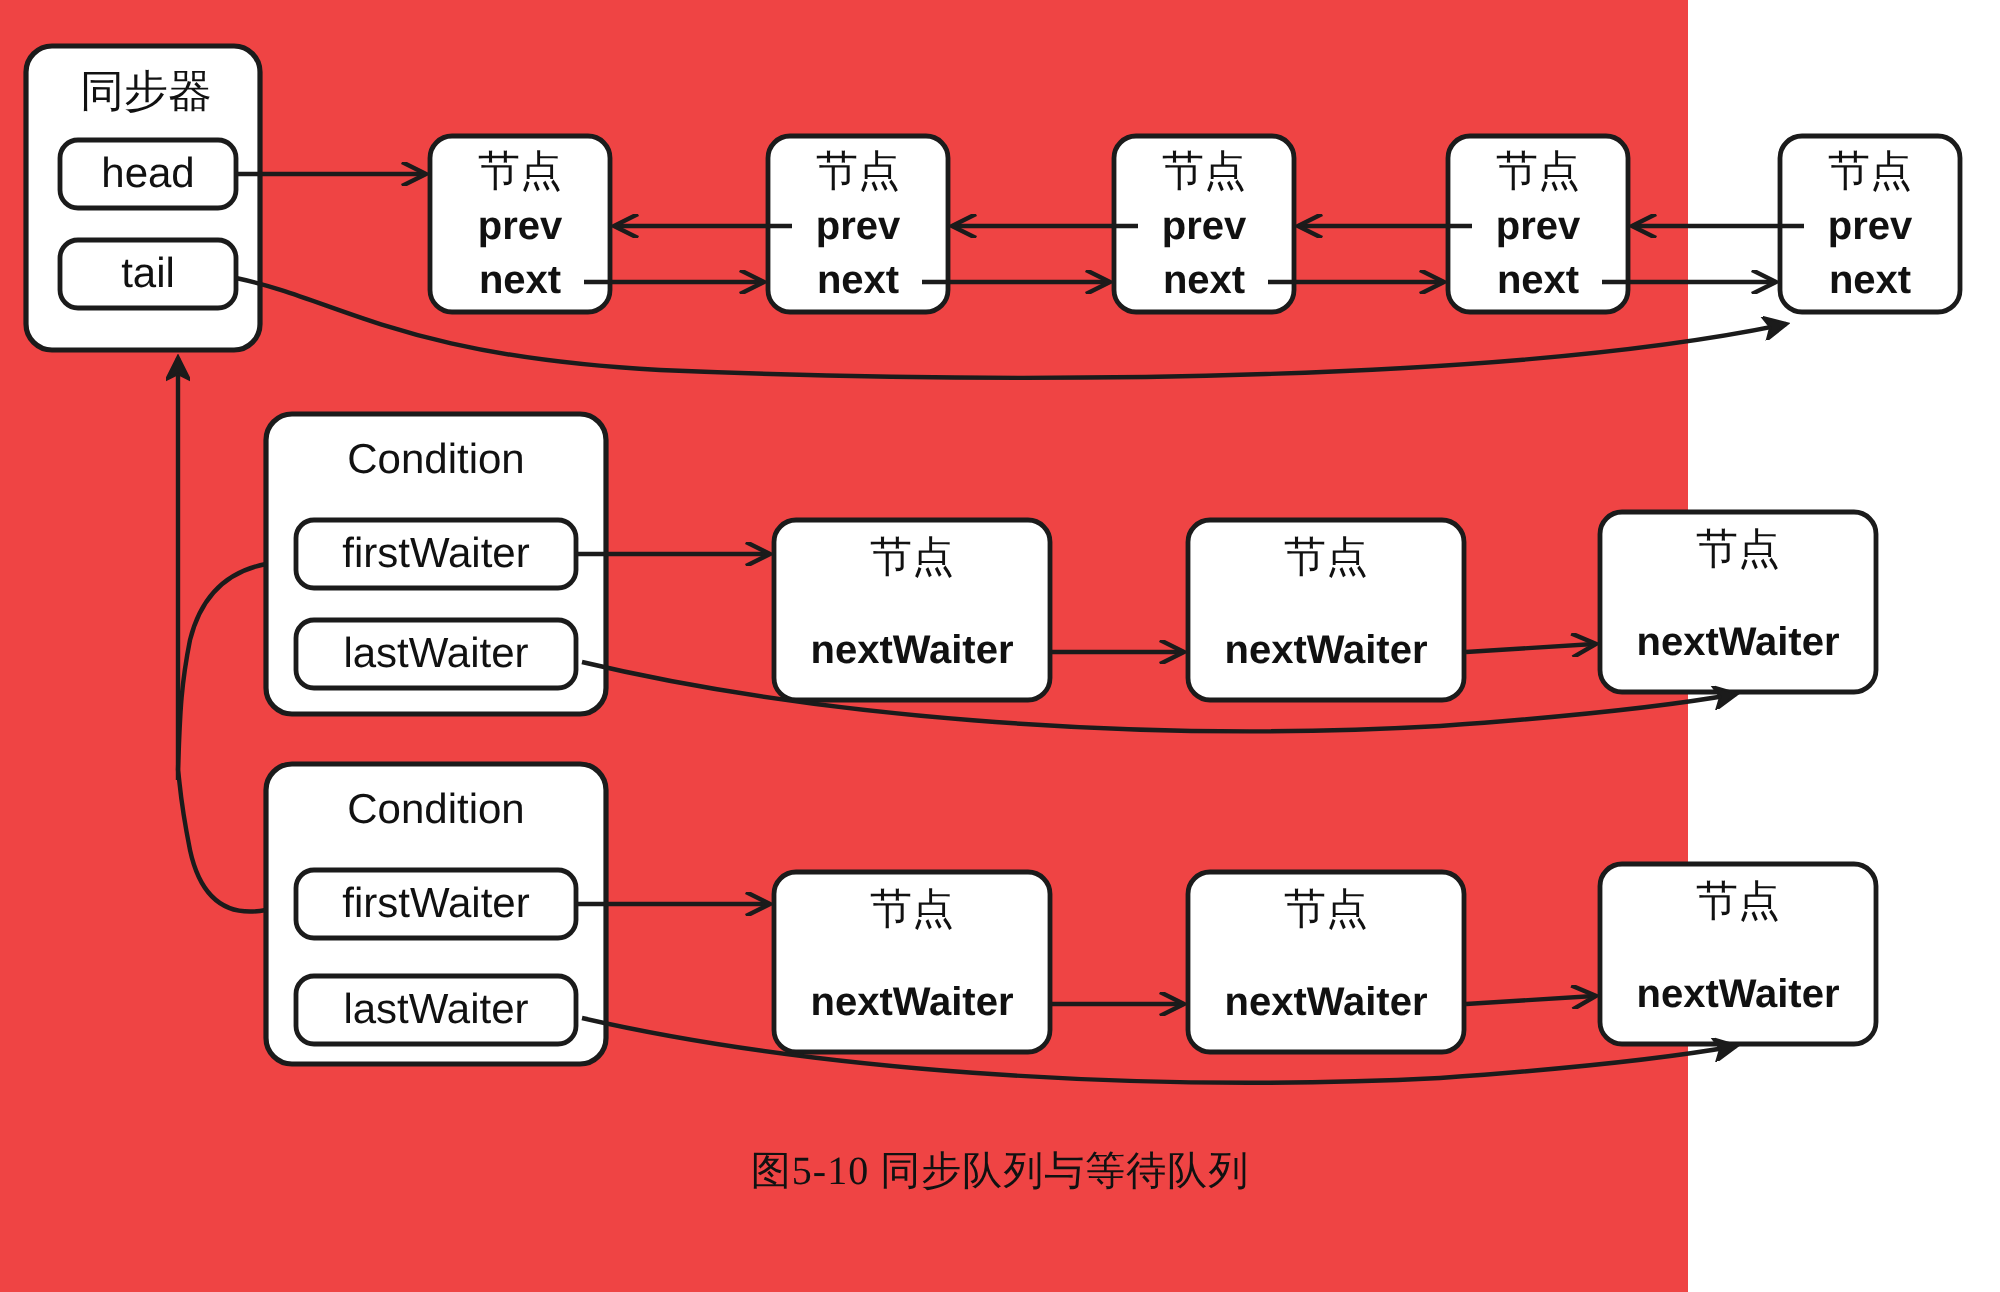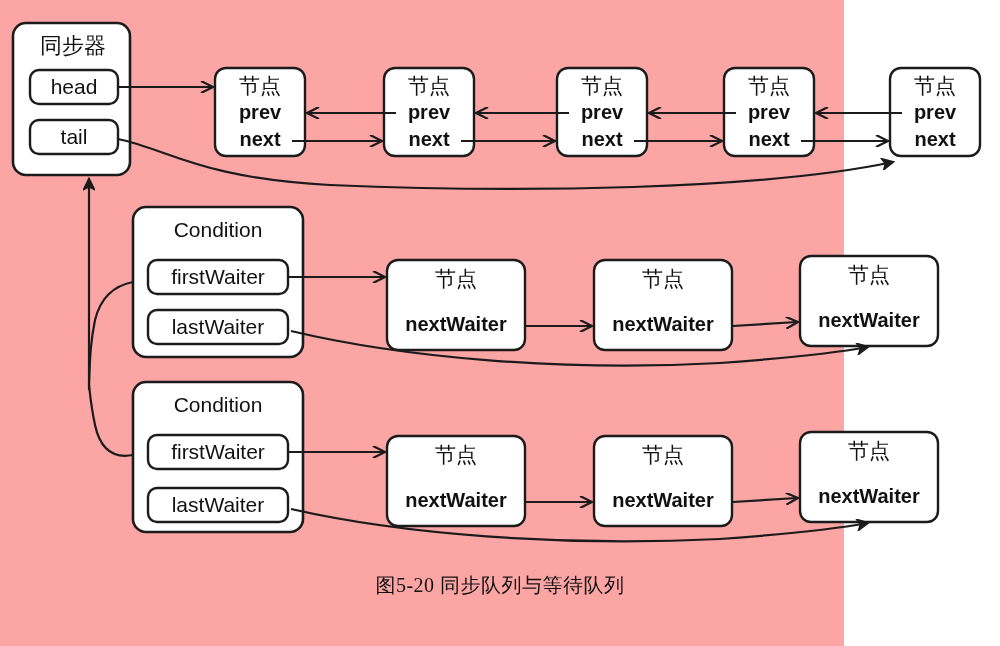--- a/index.html
+++ b/index.html
@@ -11,21 +11,21 @@
     width: 1000px;
     height: 646px;
     font-family: "Liberation Sans", sans-serif;
     overflow: hidden;
     position: relative;
   }
   #diagram-root {
     position: relative;
     width: 844px;
     height: 646px;
-    background: #fca5a5;
+    background: #ef4444;
   }
   svg.diagram {
     position: absolute;
     top: 0;
     left: 0;
     width: 1000px;
     height: 646px;
     display: block;
   }
   .box-outer {
@@ -228,15 +228,15 @@
     <path class="edge" d="M526,502 L591,502" marker-end="url(#arrowOpen)"></path>
     <path class="edge" d="M733,502 L797,498" marker-end="url(#arrowOpen)"></path>
     <path class="edge" d="M291,509 C400,534 560,547 720,539 C790,534 840,528 868,523" marker-end="url(#arrowSolid)"></path>
 
     <path class="edge" d="M133,282 C112,286 100,300 95,320 C90,345 90,360 89,385"></path>
     <path class="edge" d="M133,455 C112,459 100,448 95,425 C90,400 90,392 89,385"></path>
     <path class="edge" d="M89,390 L89,179" marker-end="url(#arrowSolid)"></path>
 
   </svg>
 
-  <div class="caption">图5-20  同步队列与等待队列</div>
+  <div class="caption">图5-10  同步队列与等待队列</div>
 
 </div>
 
 </body></html>

